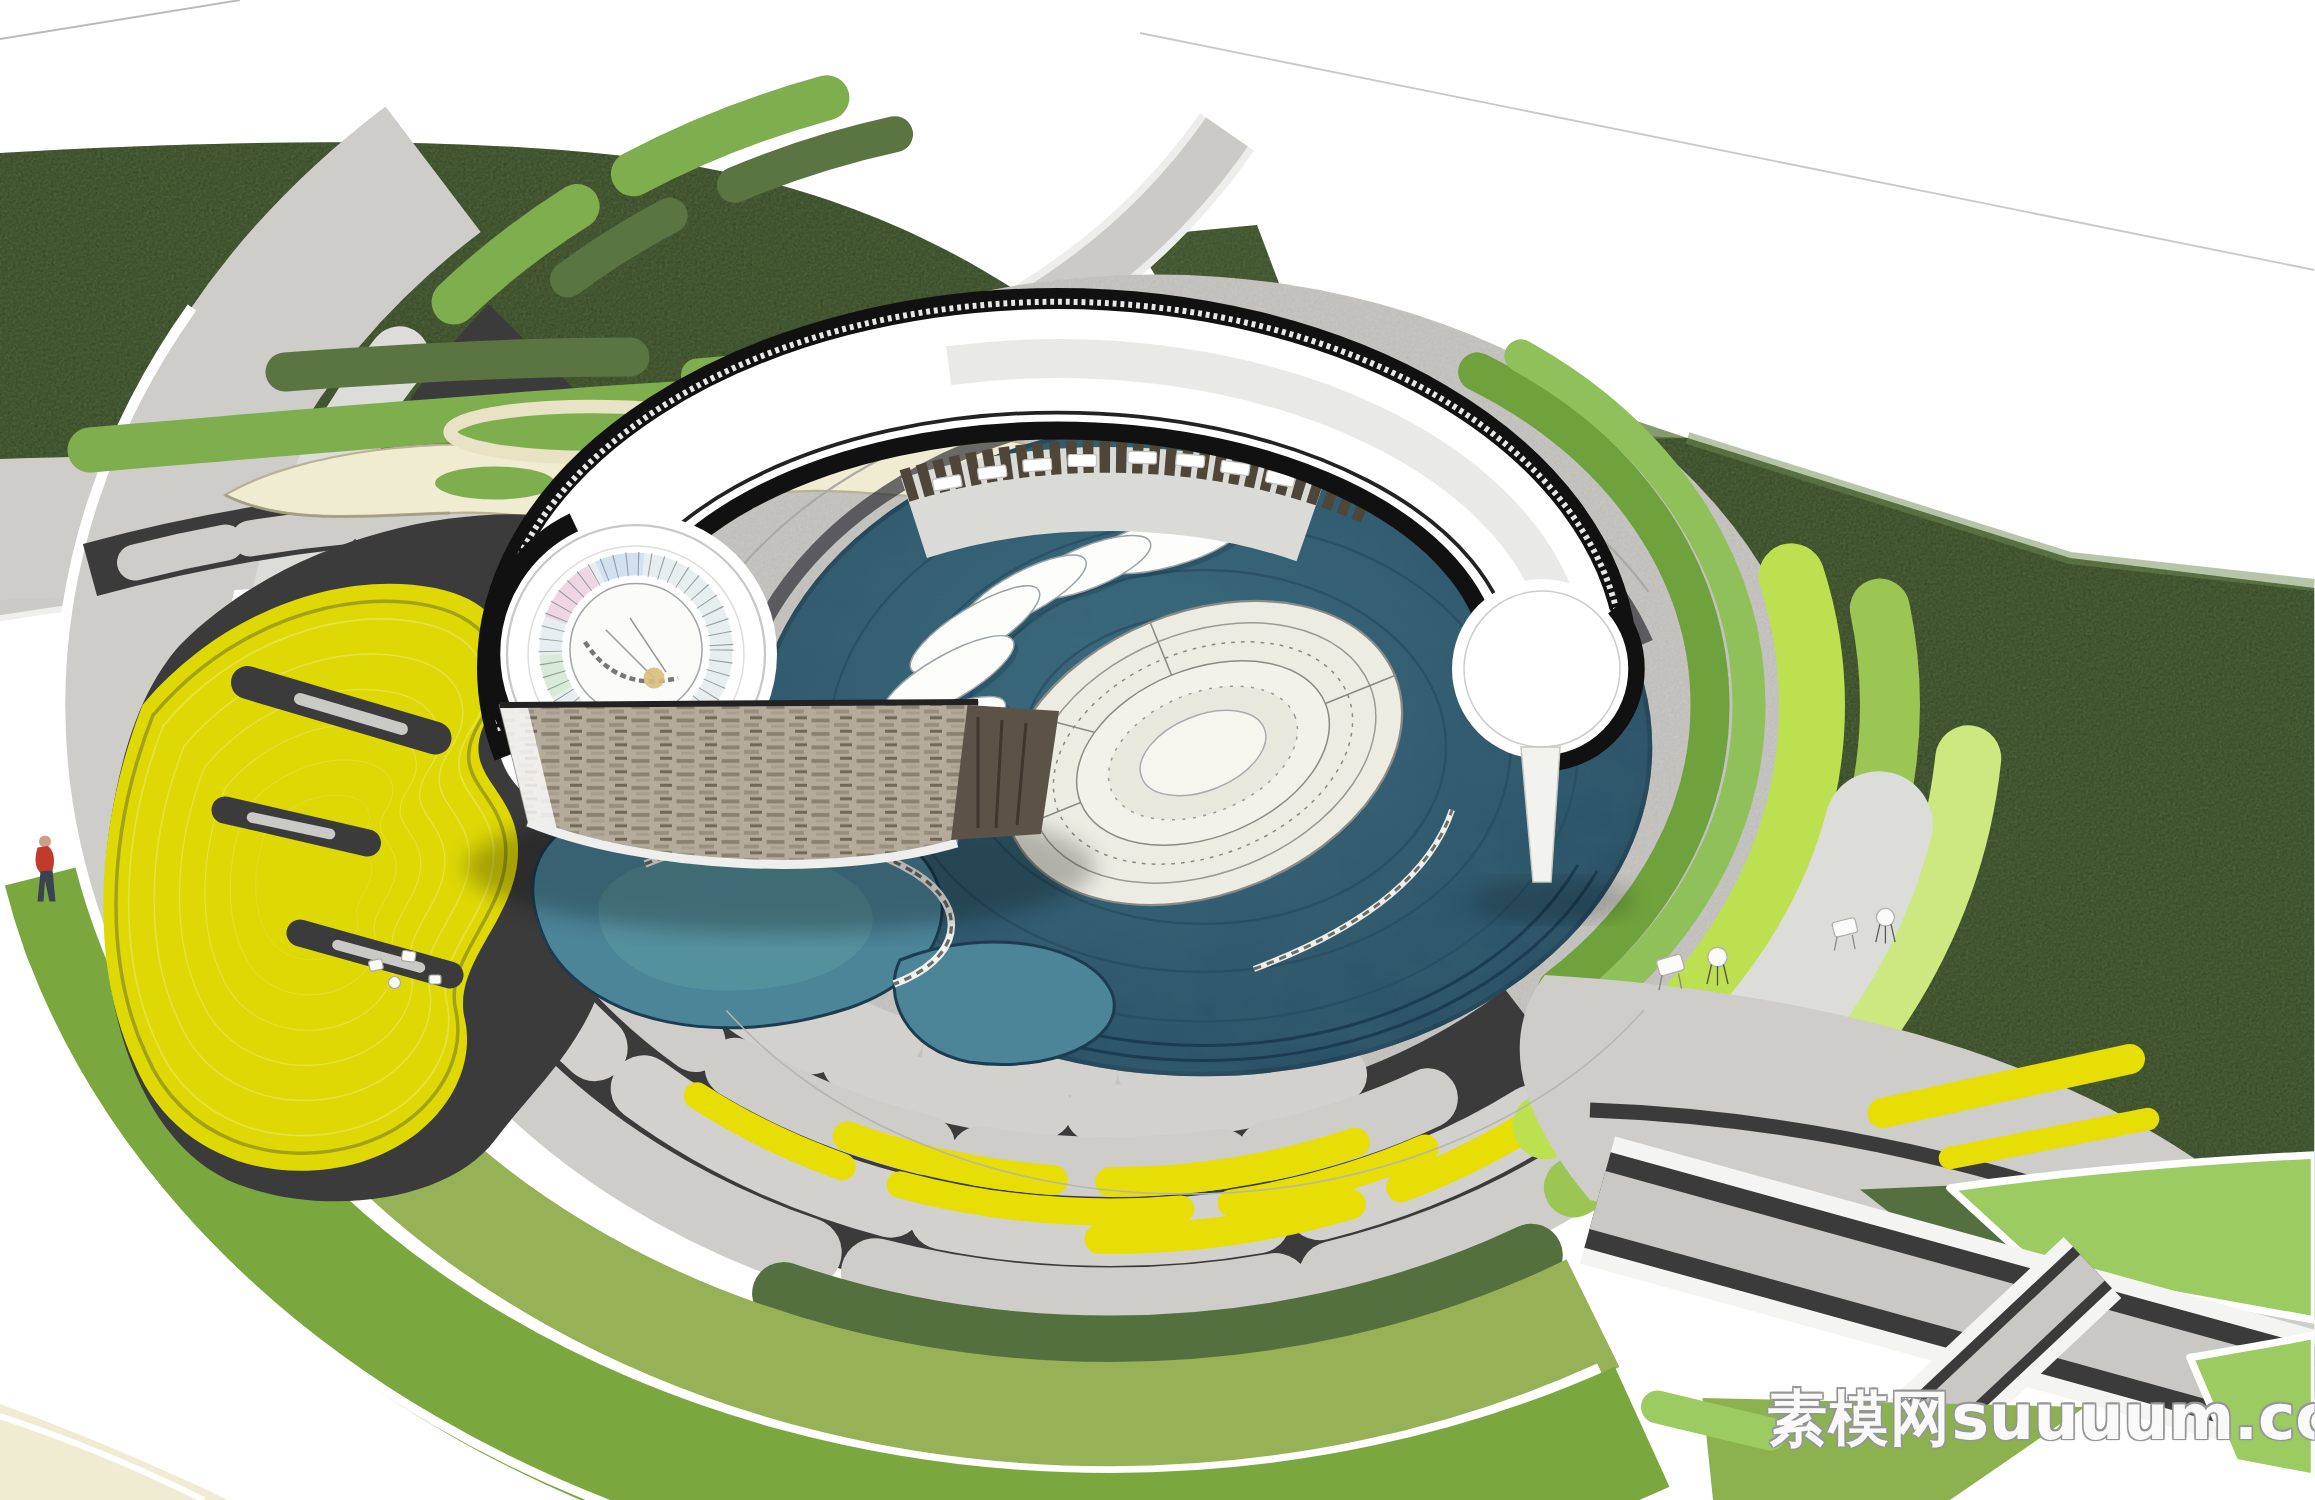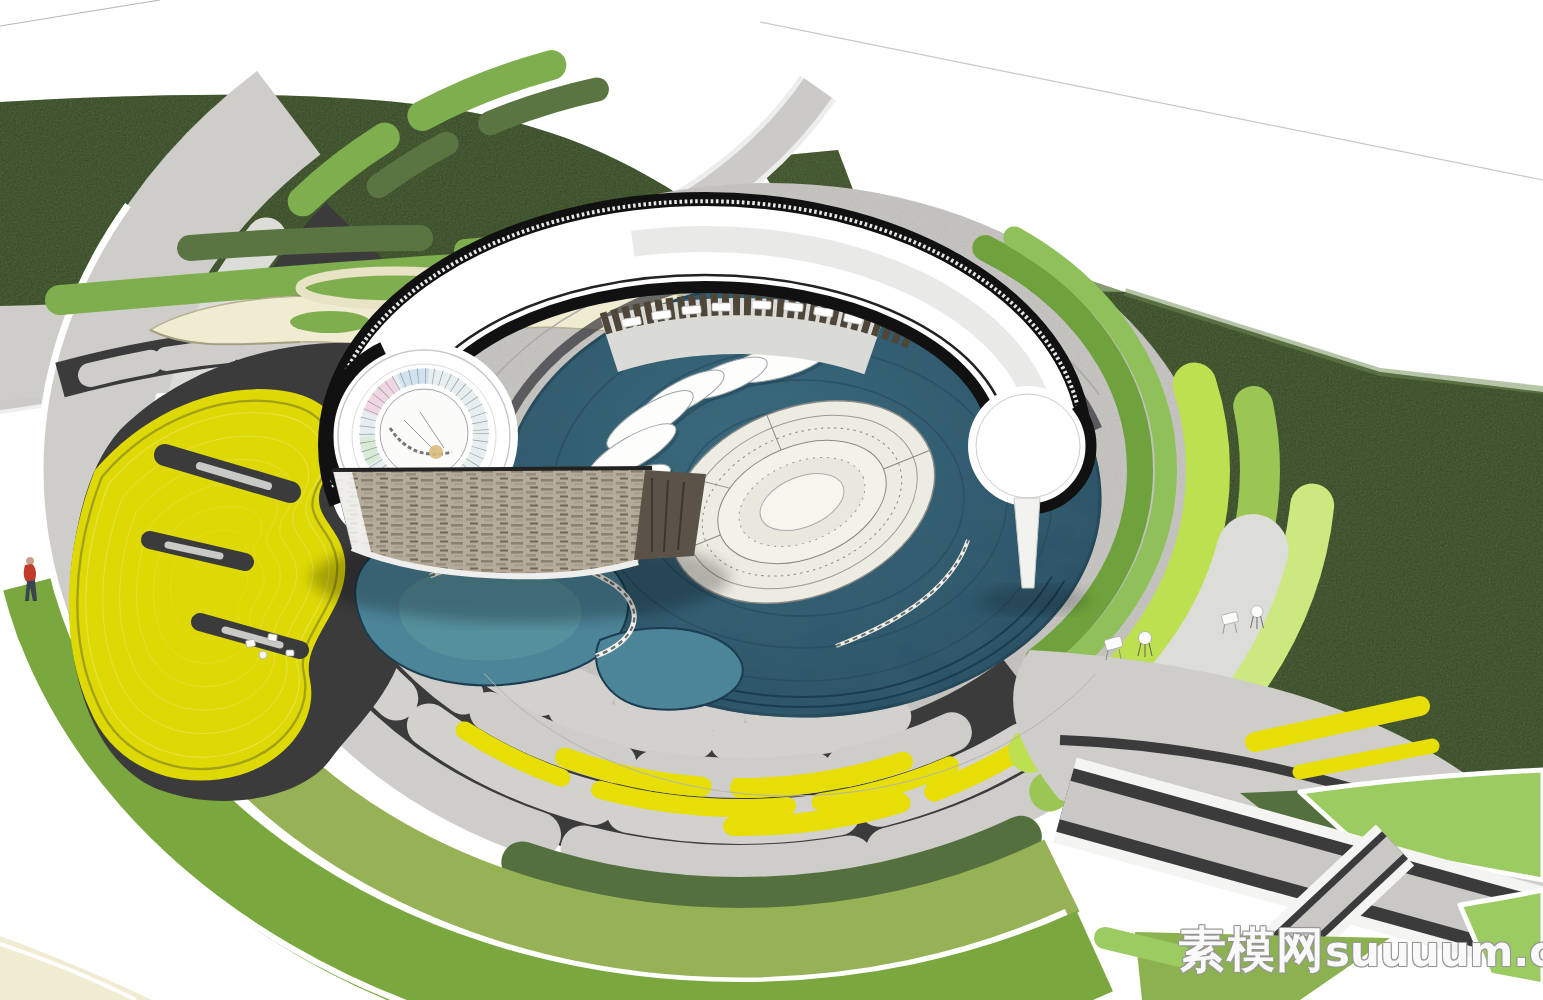--- a/index.html
+++ b/index.html
@@ -4,21 +4,21 @@
 <style>
   html,body{margin:0;padding:0;background:#fff;width:1543px;height:1000px;overflow:hidden;
     font-family:"Liberation Sans", sans-serif;}
   .stage{position:relative;width:1543px;height:1000px;}
   svg{display:block}
   .watermark{
     position:absolute;left:1178px;top:918px;white-space:nowrap;
     color:rgba(255,255,255,0.95);font-weight:bold;letter-spacing:1px;
     text-shadow:0 0 2px #8a8a8a,1px 1px 0 #9a9a9a,-1px -1px 0 #9a9a9a,1px -1px 0 #9a9a9a,-1px 1px 0 #9a9a9a;
     user-select:none;}
-  .watermark .cn{font-size:48px;font-family:Liberation Sans, sans-serif;}
+  .watermark .cn{font-size:40px;font-family:Liberation Sans, sans-serif;}
   .watermark .en{font-size:42px;font-family:"DejaVu Sans", sans-serif;letter-spacing:0px;}
   
   .sky{fill:var(--sky,#ffffff)}
   .grassD{fill:var(--grass-dark,#5a7442)}
   .grassD2{fill:var(--grass-dark2,#65804a)}
   .grassM{fill:var(--grass-med,#7fae4e)}
   .cream{fill:var(--cream,#f0ecd2)}
   .paving{fill:var(--paving,#cecdc9)}
 </style>
 </head>

